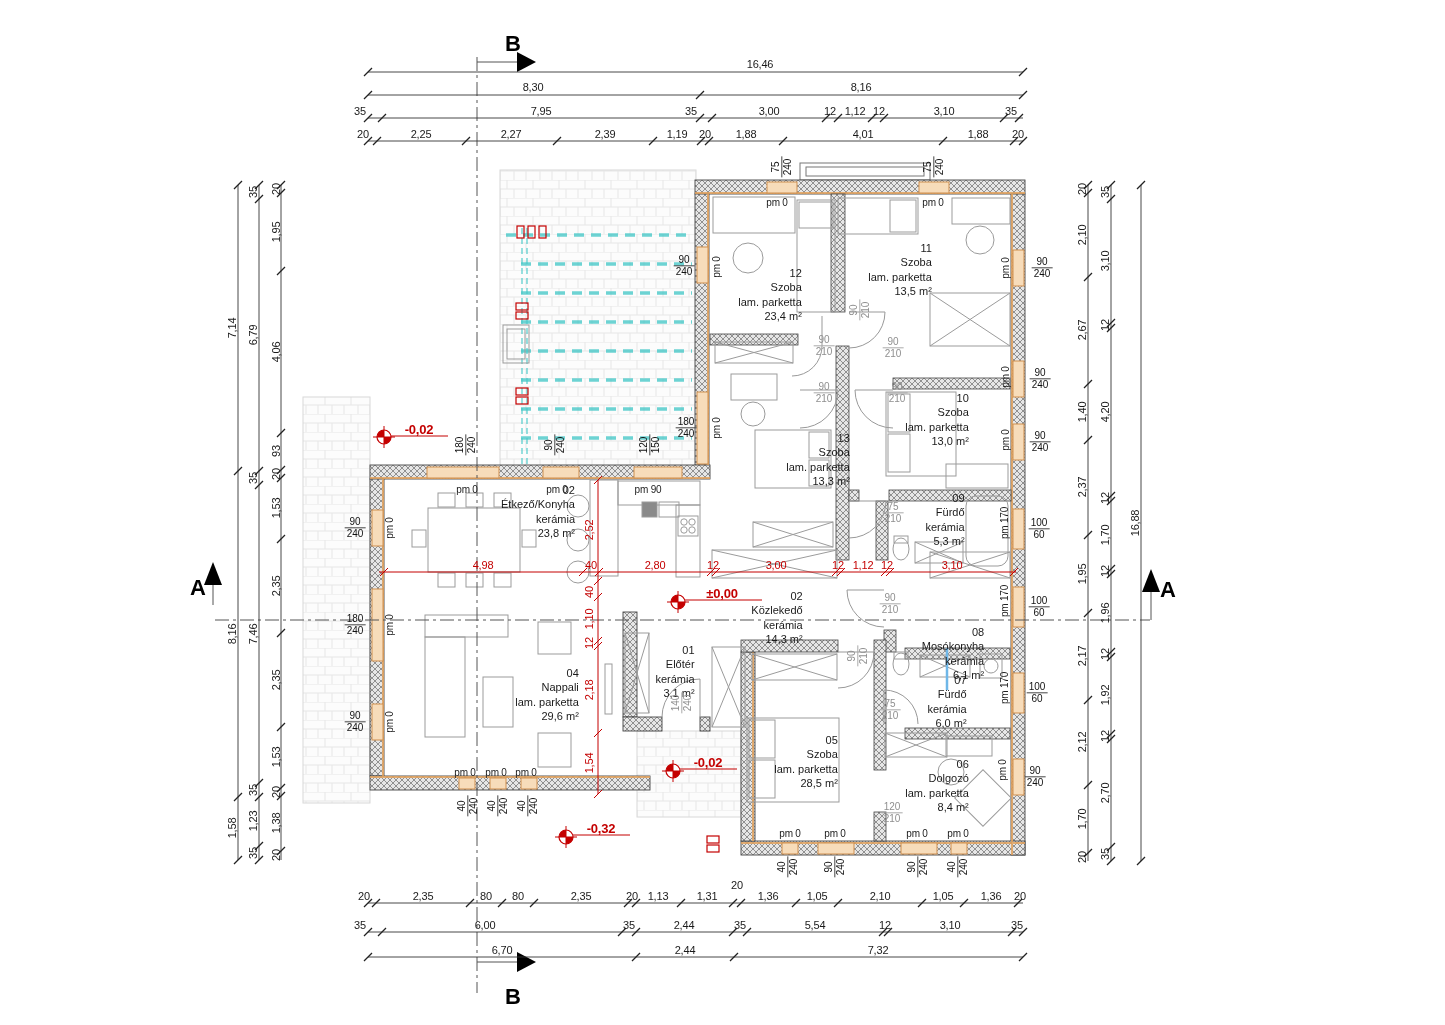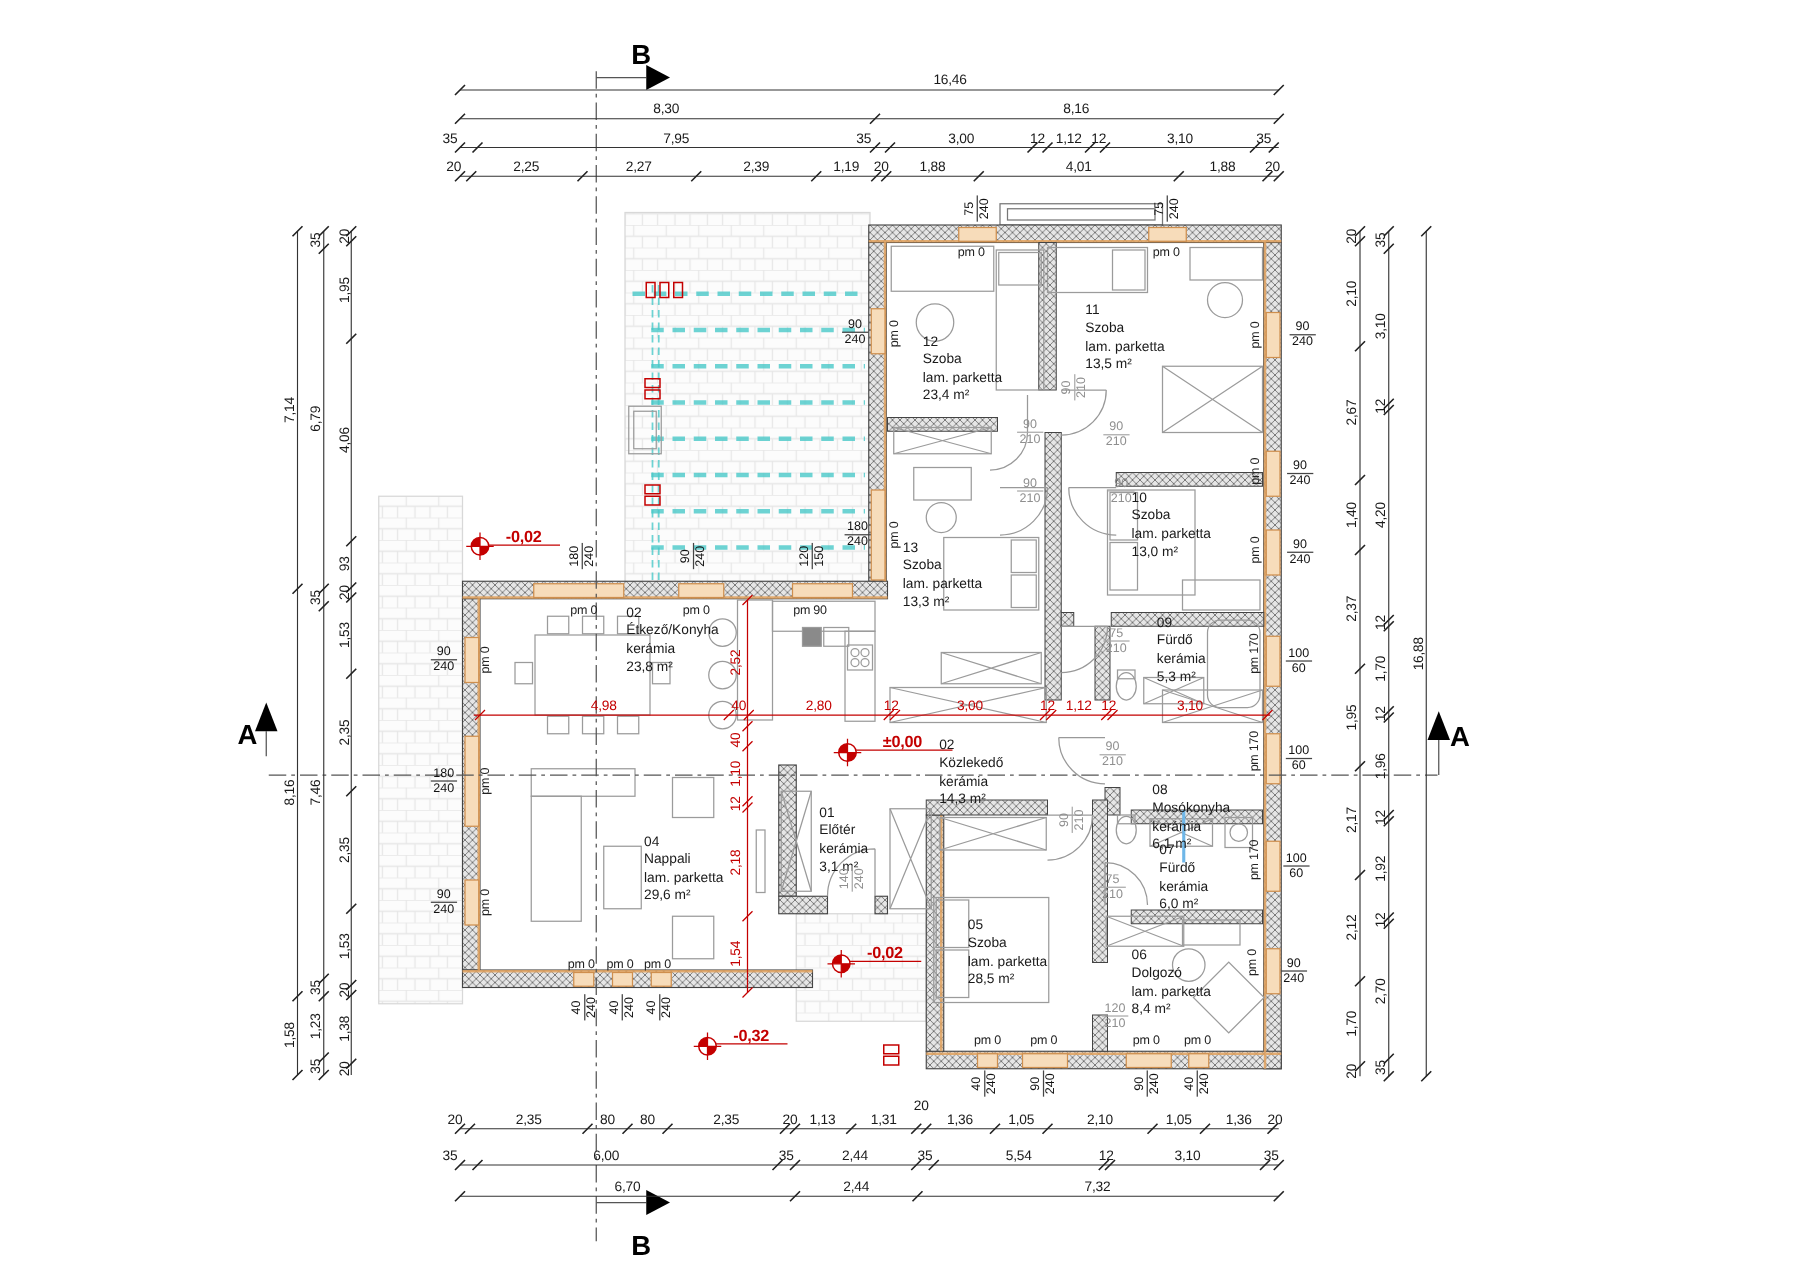--- a/index.html
+++ b/index.html
@@ -12,21 +12,21 @@
   .red{color:#c40000;}
   .lvl{font:bold 13px "Liberation Sans",sans-serif;color:#c40000;}
   .pm{font-size:10px;color:#222;}
   .frac{position:absolute;transform:translate(-50%,-50%);text-align:center;
         font:10px "Liberation Sans",sans-serif;color:#111;line-height:1.12;}
   .frac span{display:block;padding:0 2px;}
   .frac span:first-child{border-bottom:1px solid #444;}
   .frac.rot{transform:translate(-50%,-50%) rotate(-90deg);}
   .frac.gy{color:#8f8f8f;}
   .frac.gy span:first-child{border-color:#aaa;}
-  .room{position:absolute;transform:translate(-50%,-50%);text-align:left;
+  .room{position:absolute;transform:translate(-50%,-50%);text-align:right;
         font:11px "Liberation Sans",sans-serif;color:#1a1a1a;line-height:1.3;white-space:nowrap;}
   .sec{position:absolute;transform:translate(-50%,-50%);font:bold 22px "Liberation Sans",sans-serif;color:#000;}
 </style>
 </head>
 <body>
 
 <div id="stage">
 
 <svg id="drawing" width="1445" height="1025" viewBox="0 0 1445 1025">
   <defs>
@@ -491,21 +491,21 @@
       <div>Szoba</div>
       <div>lam. parketta</div>
       <div>13,5 m²</div>
     </div>
 <div class="room" style="left:770px;top:295px">
       <div>12</div>
       <div>Szoba</div>
       <div>lam. parketta</div>
       <div>23,4 m²</div>
     </div>
-<div class="room" style="left:754px;top:460px">
+<div class="room" style="left:818px;top:460px">
       <div>13</div>
       <div>Szoba</div>
       <div>lam. parketta</div>
       <div>13,3 m²</div>
     </div>
 
 <div class="frac rot" style="left:782px;top:167px">
       <span>75</span>
       <span>240</span>
     </div>

